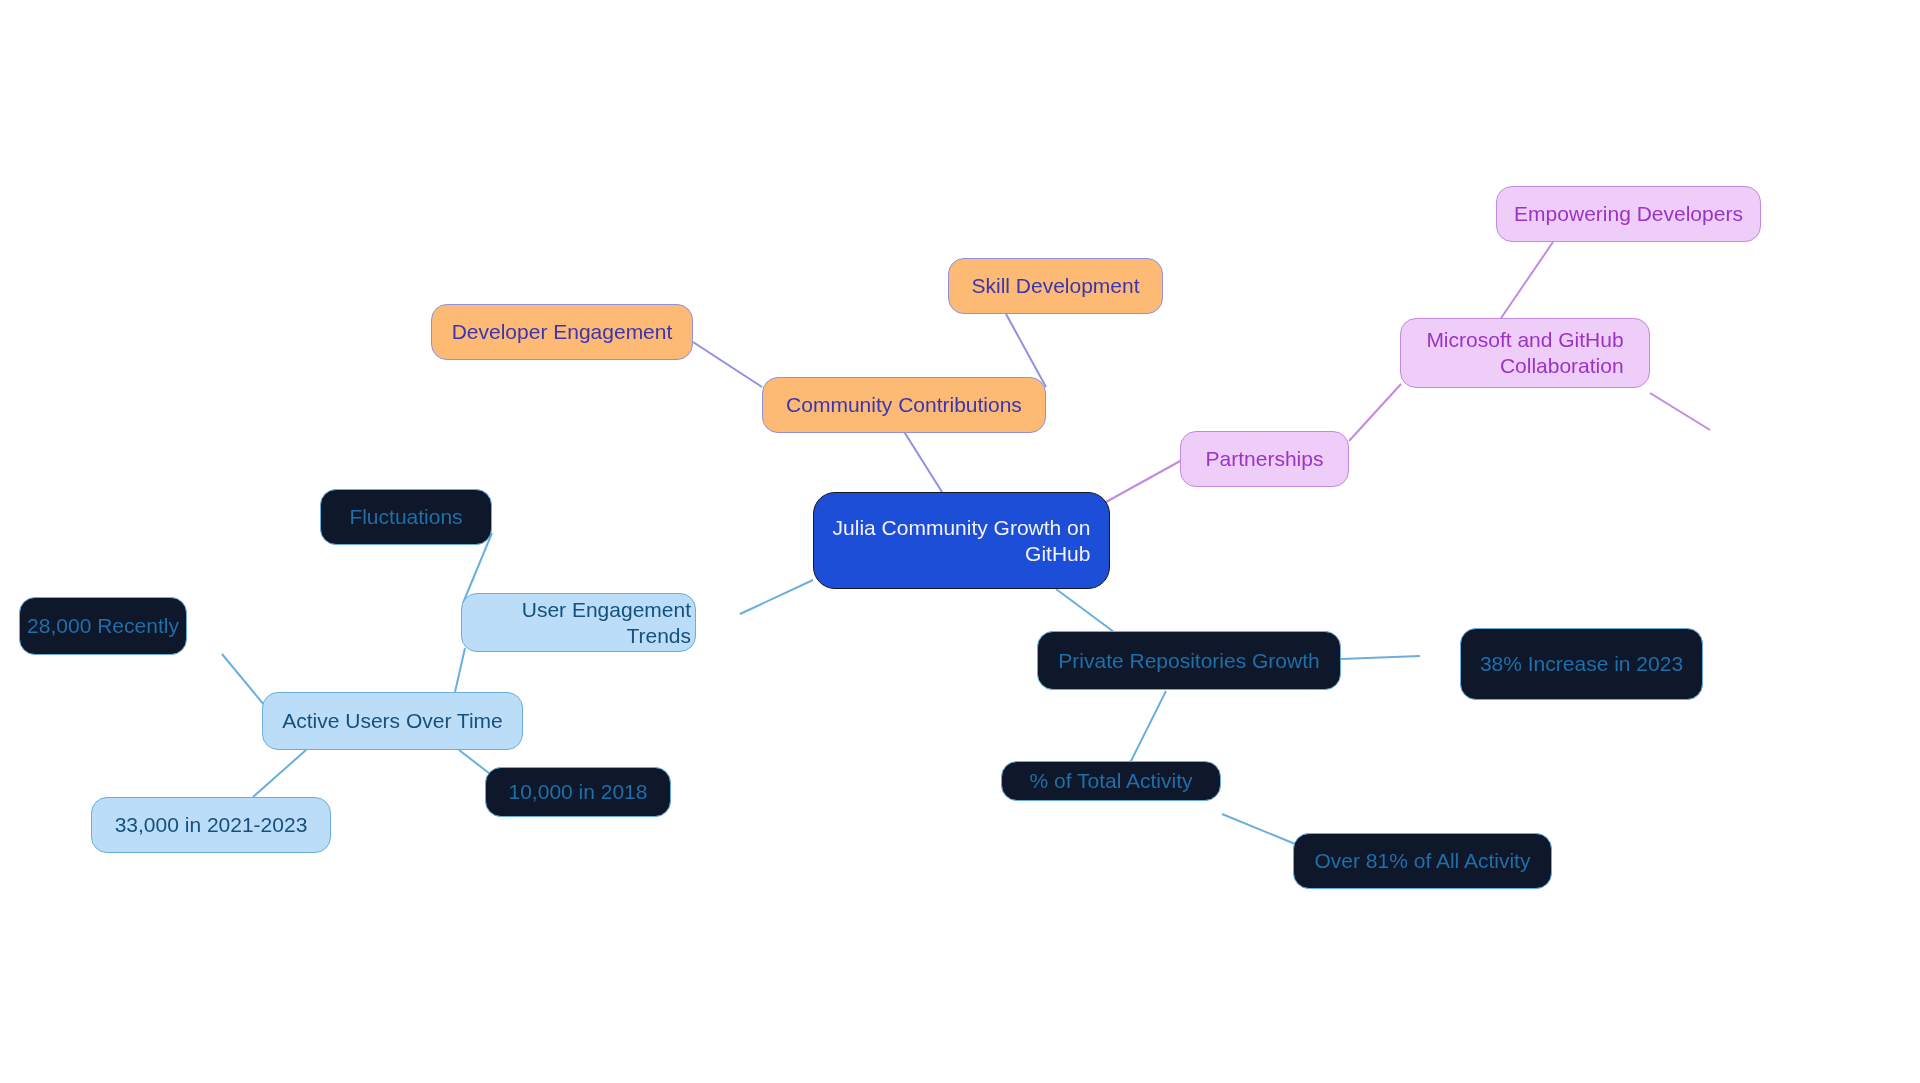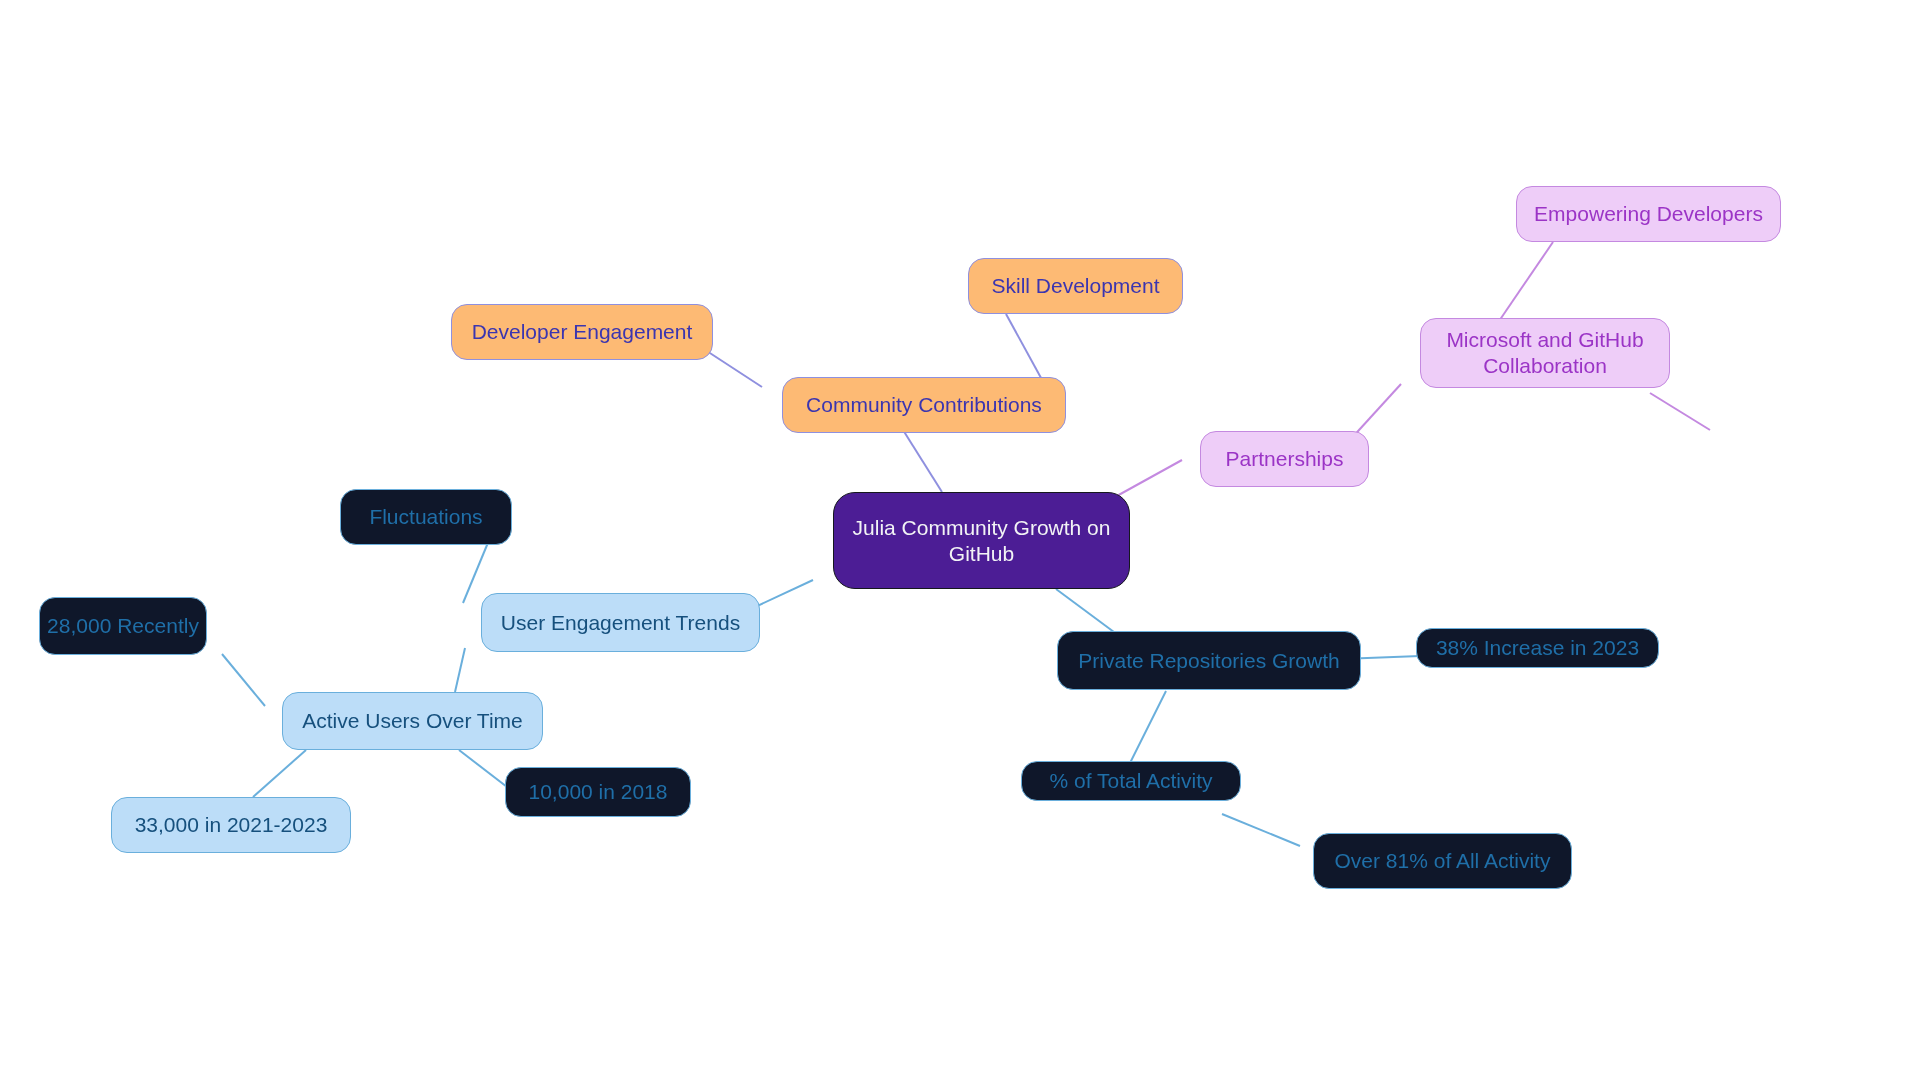--- a/index.html
+++ b/index.html
@@ -25,31 +25,30 @@
     width: 1920px;
     height: 1083px;
     pointer-events: none;
   }
   .node {
     position: absolute;
     box-sizing: border-box;
     display: flex;
     align-items: center;
     justify-content: center;
-    text-align: center;
+    text-align: right;
     border-radius: 16px;
     border-style: solid;
     border-width: 1.5px;
     line-height: 1.22;
     white-space: pre-line;
     padding: 4px 4px;
-    margin-left: 20px;
   }
   .node-root {
-    background: #4c1d95;
+    background: #1d4ed8;
     border-color: #15181d;
     color: #f2f3f5;
     font-size: 21px;
     border-radius: 22px;
   }
   .node-purple {
     background: #fdba74;
     border-color: #8f90df;
     color: #3b35b0;
     font-size: 21px;
@@ -127,27 +126,27 @@
   <div class="node node-magenta" style="left:1180px; top:431px; width:169px; height:56px;">Partnerships</div>
 
   <div class="node node-magenta" style="left:1400px; top:318px; width:250px; height:70px;">Microsoft and GitHub
 Collaboration</div>
 
   <div class="node node-magenta" style="left:1496px; top:186px; width:265px; height:56px;">Empowering Developers</div>
 
 
   <div class="node node-blue" style="left:1037px; top:631px; width:304px; height:59px;">Private Repositories Growth</div>
 
-  <div class="node node-blue" style="left:1396px; top:628px; width:243px; height:40px;">38% Increase in 2023</div>
+  <div class="node node-blue" style="left:1460px; top:628px; width:243px; height:72px;">38% Increase in 2023</div>
 
   <div class="node node-blue" style="left:1001px; top:761px; width:220px; height:40px;">% of Total Activity</div>
 
   <div class="node node-blue" style="left:1293px; top:833px; width:259px; height:56px;">Over 81% of All Activity</div>
 
-  <div class="node node-blue-dark" style="left:461px; top:593px; width:279px; height:59px;">User Engagement Trends</div>
+  <div class="node node-blue-dark" style="left:461px; top:593px; width:235px; height:59px;">User Engagement Trends</div>
 
   <div class="node node-blue" style="left:320px; top:489px; width:172px; height:56px;">Fluctuations</div>
 
   <div class="node node-blue-dark" style="left:262px; top:692px; width:261px; height:58px;">Active Users Over Time</div>
 
   <div class="node node-blue" style="left:19px; top:597px; width:168px; height:58px;">28,000 Recently</div>
 
   <div class="node node-blue-dark" style="left:91px; top:797px; width:240px; height:56px;">33,000 in 2021-2023</div>
 
   <div class="node node-blue" style="left:485px; top:767px; width:186px; height:50px;">10,000 in 2018</div>

